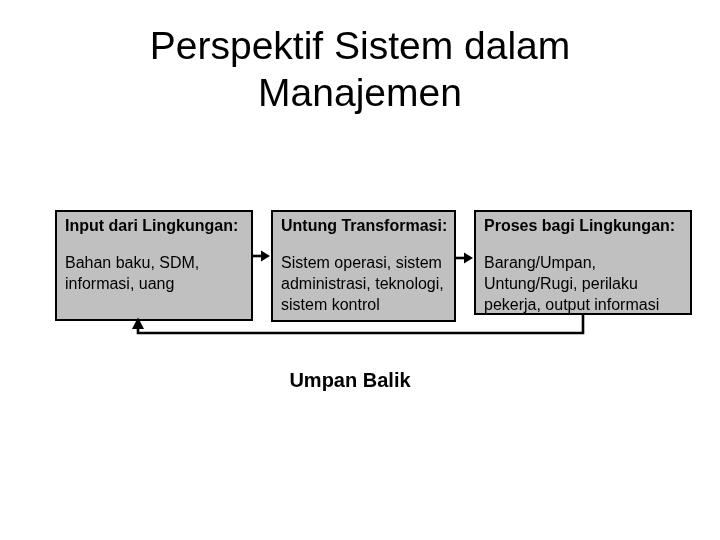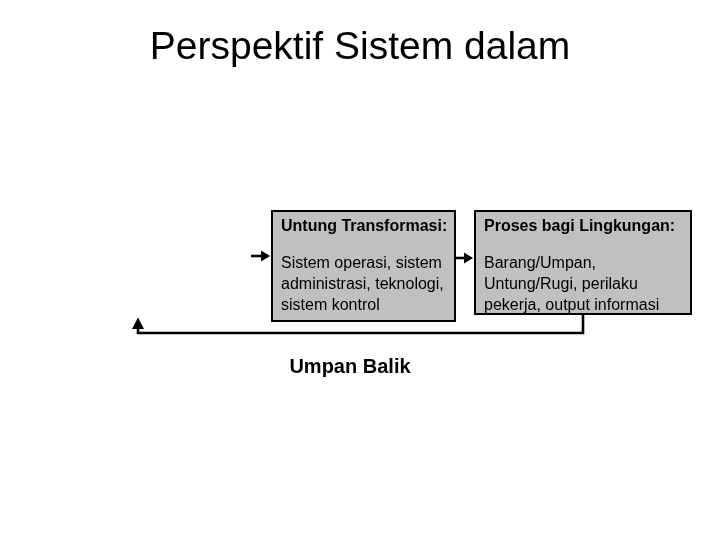--- a/index.html
+++ b/index.html
@@ -52,39 +52,44 @@
   .box-process { left: 271px; top: 210px; width: 185px; height: 112px; }
   .box-output  { left: 474px; top: 210px; width: 218px; height: 105px; }
   .arrow-layer {
     position: absolute;
     left: 0; top: 0;
     width: 720px; height: 540px;
     pointer-events: none;
   }
   .feedback-label {
     position: absolute;
-    top: 354px;
+    top: 368px;
     left: 0;
     width: 700px;
     text-align: center;
     font-size: 20px;
     font-weight: 700;
     line-height: 24px;
     color: var(--text-color, #000000);
   }
 </style>
 </head>
 <body>
 
 <div class="slide">
 
   <div class="title">
     <span>Perspektif Sistem dalam</span>
+    <span>Manajemen</span>
   </div>
 
+  <div class="dbox box-input">
+    <span class="hdr">Input dari Lingkungan:</span>
+    <span class="bdy">Bahan baku, SDM, informasi, uang</span>
+  </div>
 
   <div class="dbox box-process">
     <span class="hdr">Untung Transformasi:</span>
     <span class="bdy">Sistem operasi, sistem administrasi, teknologi, sistem kontrol</span>
   </div>
 
   <div class="dbox box-output">
     <span class="hdr">Proses bagi Lingkungan:</span>
     <span class="bdy">Barang/Umpan, Untung/Rugi, perilaku pekerja, output informasi</span>
   </div>

